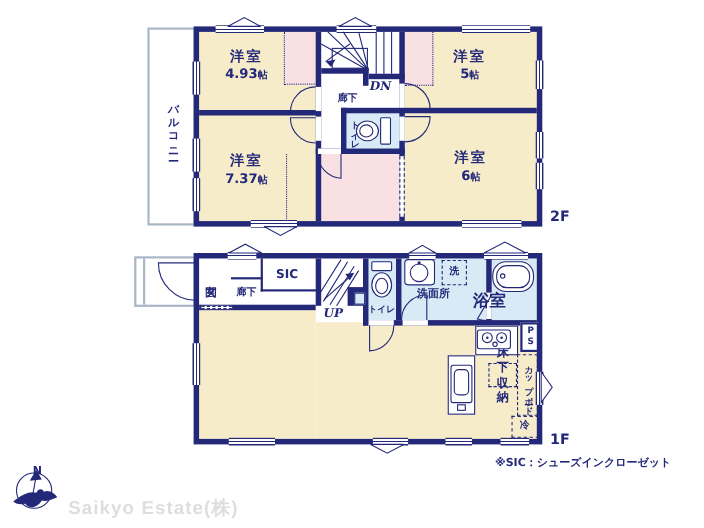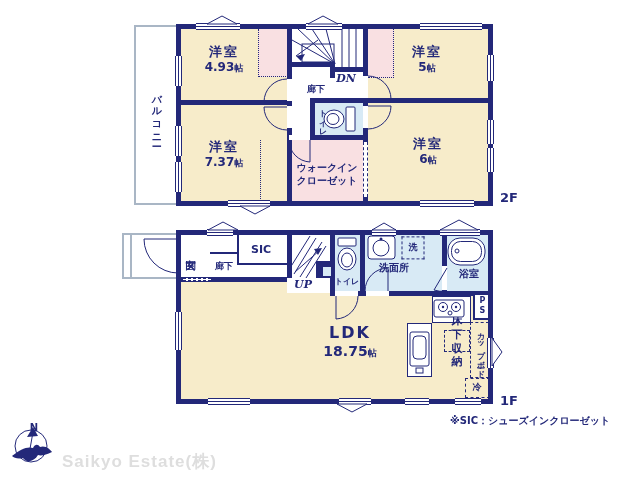--- a/index.html
+++ b/index.html
@@ -103,21 +103,20 @@
     <div style="letter-spacing:2px">洋室</div>
     <div class="sizeline"><span>7.37</span><span class="unit">帖</span></div>
   </div>
   <div class="lbl" style="left:428px;top:152px;font-size:13px">
     <div style="letter-spacing:2px">洋室</div>
     <div class="sizeline"><span>6</span><span class="unit">帖</span></div>
   </div>
   <div class="lbl" style="left:316px;top:90px;font-size:9px">廊下</div>
   <div class="lbl dir" style="left:346px;top:79px;font-size:11px">DN</div>
   <div class="lbl vert" style="left:322px;top:118px;font-size:8px">トイレ</div>
-  <div class="lbl wrap" style="left:327px;top:174px;font-size:10px;width:66px">ウォークインクローゼット</div>
   <div class="lbl" style="left:509px;top:198px;font-size:13px">2F</div>
 </div>
 
 <div class="abs" style="inset:0">
 
   <div class="outlined" style="left:122px;top:233px;width:56px;height:46px"></div>
   <div class="fill" style="left:130px;top:235px;width:2px;height:42px;background:var(--outline)"></div>
 
   <div class="fill" style="left:181px;top:282px;width:106px;height:117px;background:var(--room)"></div>
   <div class="fill" style="left:287px;top:293px;width:43px;height:106px;background:var(--room)"></div>
@@ -161,25 +160,21 @@
   <div class="win-v" style="left:175px;top:312px;height:38px"></div>
   <div class="win-v" style="left:487px;top:338px;height:30px"></div>
 
   <div class="lbl vert" style="left:190px;top:252px;font-size:10px">玄関</div>
   <div class="lbl" style="left:224px;top:267px;font-size:9px">廊下</div>
   <div class="lbl" style="left:261px;top:250px;font-size:11px">SIC</div>
   <div class="lbl dir" style="left:303px;top:285px;font-size:11px">UP</div>
   <div class="lbl" style="left:347px;top:282px;font-size:8px">トイレ</div>
   <div class="lbl" style="left:394px;top:268px;font-size:10px">洗面所</div>
   <div class="lbl dashbox" style="left:413px;top:248px;font-size:9px;padding:5px 6px">洗</div>
-  <div class="lbl" style="left:469px;top:274px;font-size:10px">浴室</div>
-  <div class="lbl" style="left:350px;top:342px;font-size:16px">
-    <div style="letter-spacing:2px">LDK</div>
-    <div style="font-size:14px"><span>18.75</span><span class="unit">帖</span></div>
-  </div>
+  <div class="lbl" style="left:445px;top:274px;font-size:15px">浴室</div>
   <div class="lbl wrap" style="left:457px;top:341px;font-size:11px;width:18px">床下収納</div>
   <div class="lbl vert" style="left:480px;top:350px;font-size:8px">カップボード</div>
   <div class="lbl" style="left:477px;top:388px;font-size:9px">冷</div>
   <div class="lbl vert" style="left:482px;top:306px;font-size:8px;letter-spacing:1px">PS</div>
   <div class="lbl" style="left:509px;top:401px;font-size:13px">1F</div>
 </div>
 
 <svg width="640" height="480" viewBox="0 0 640 480">
 
   <g>

